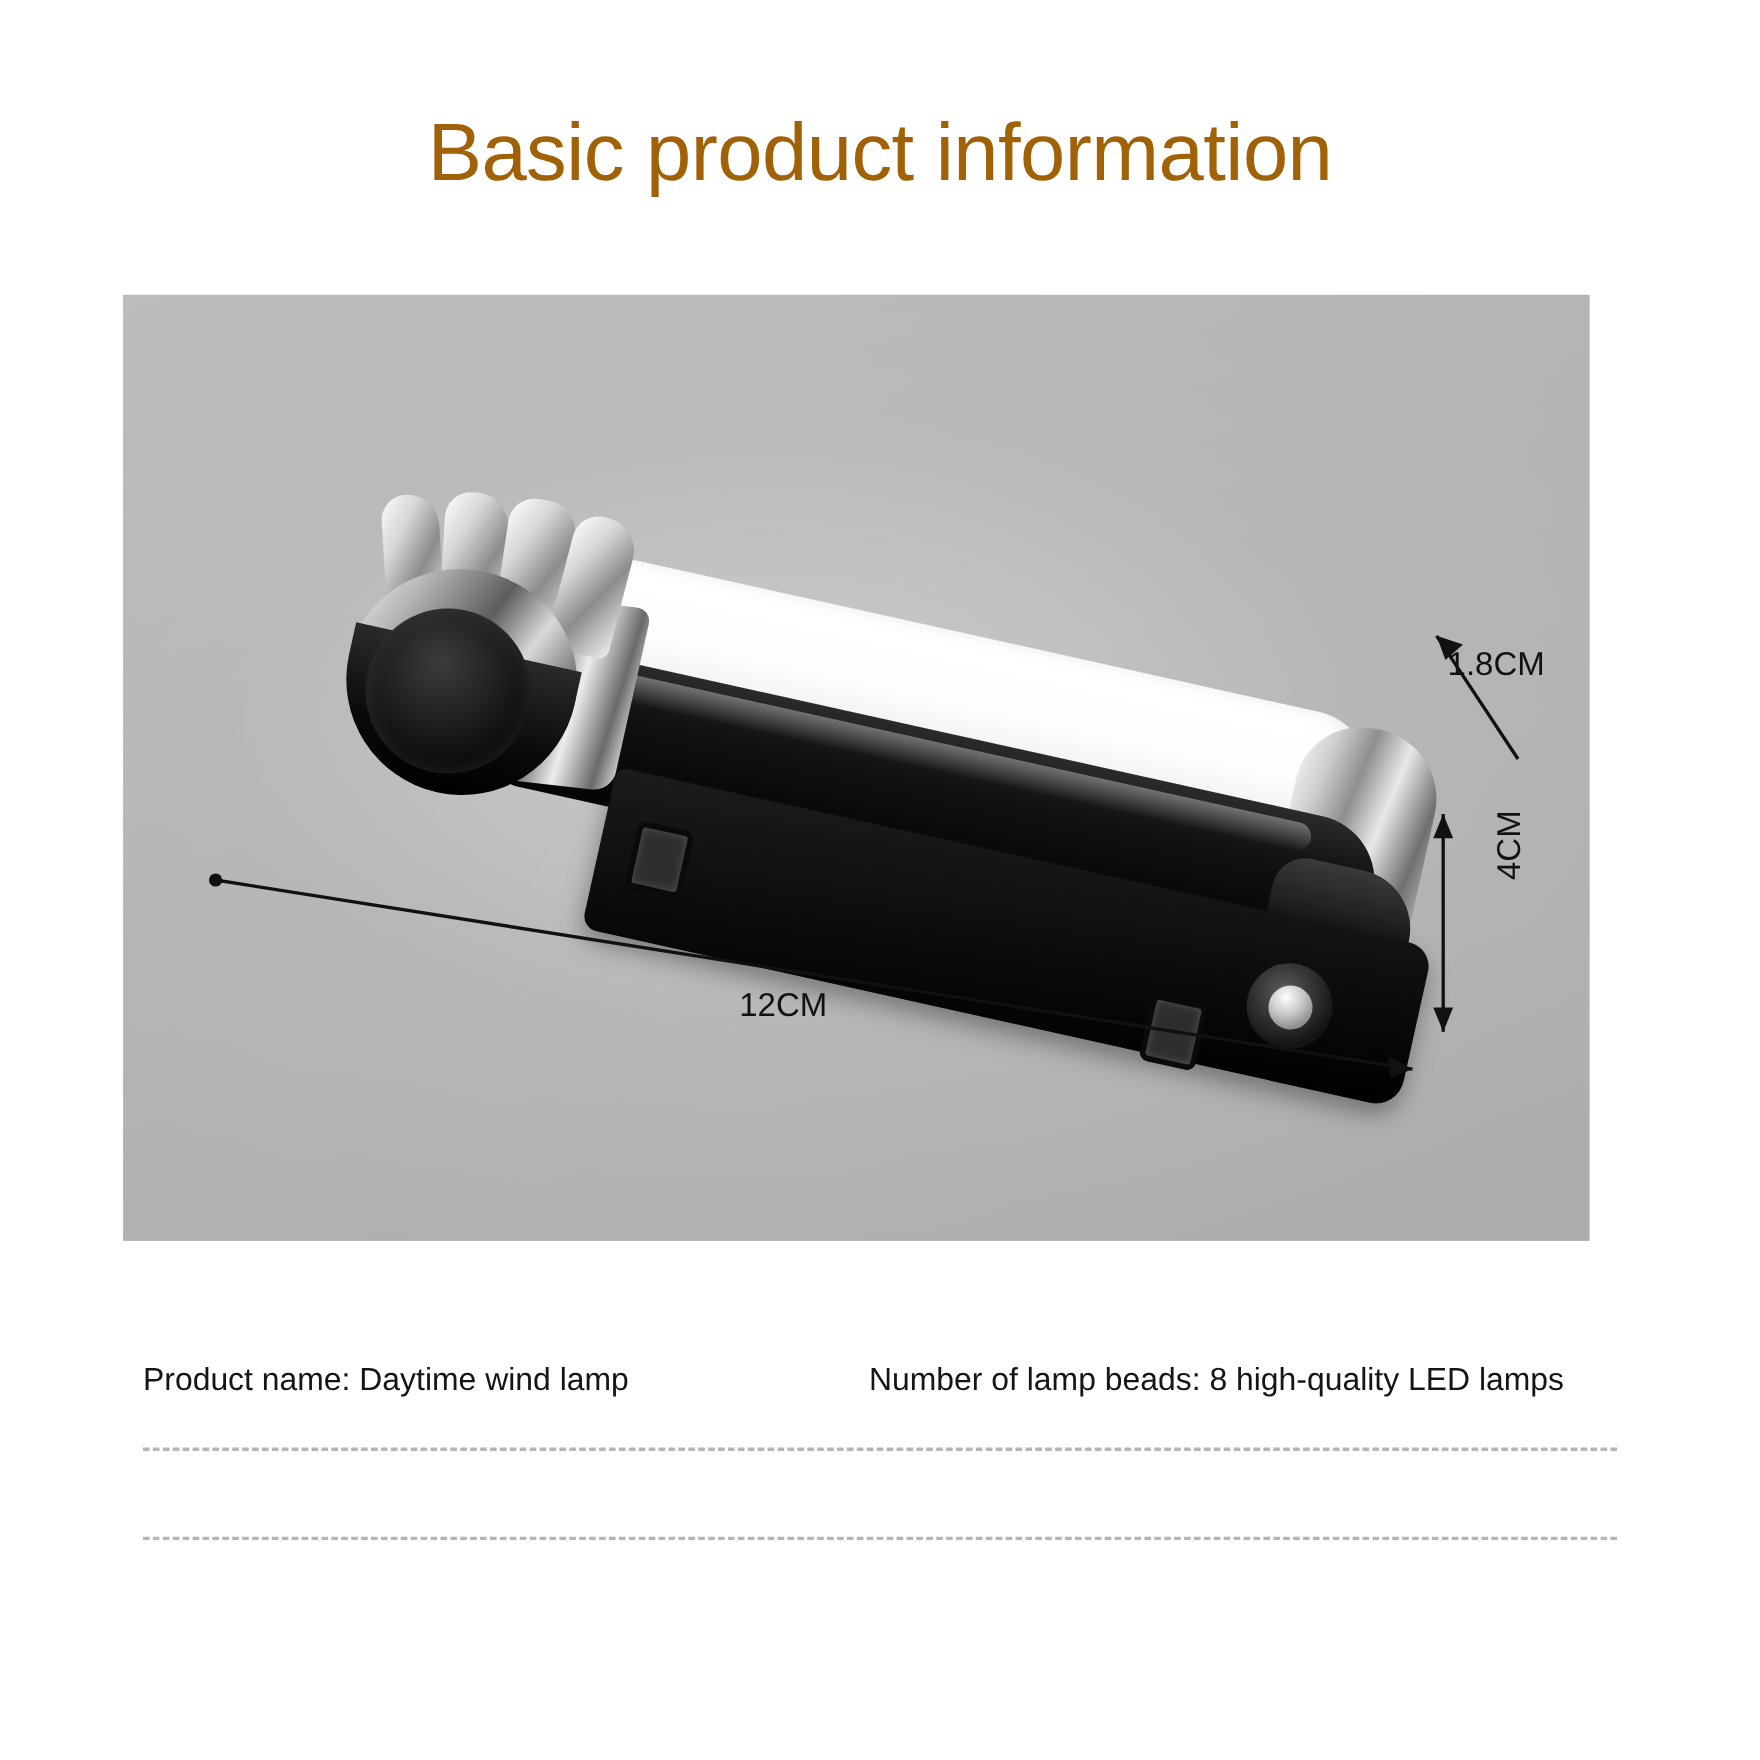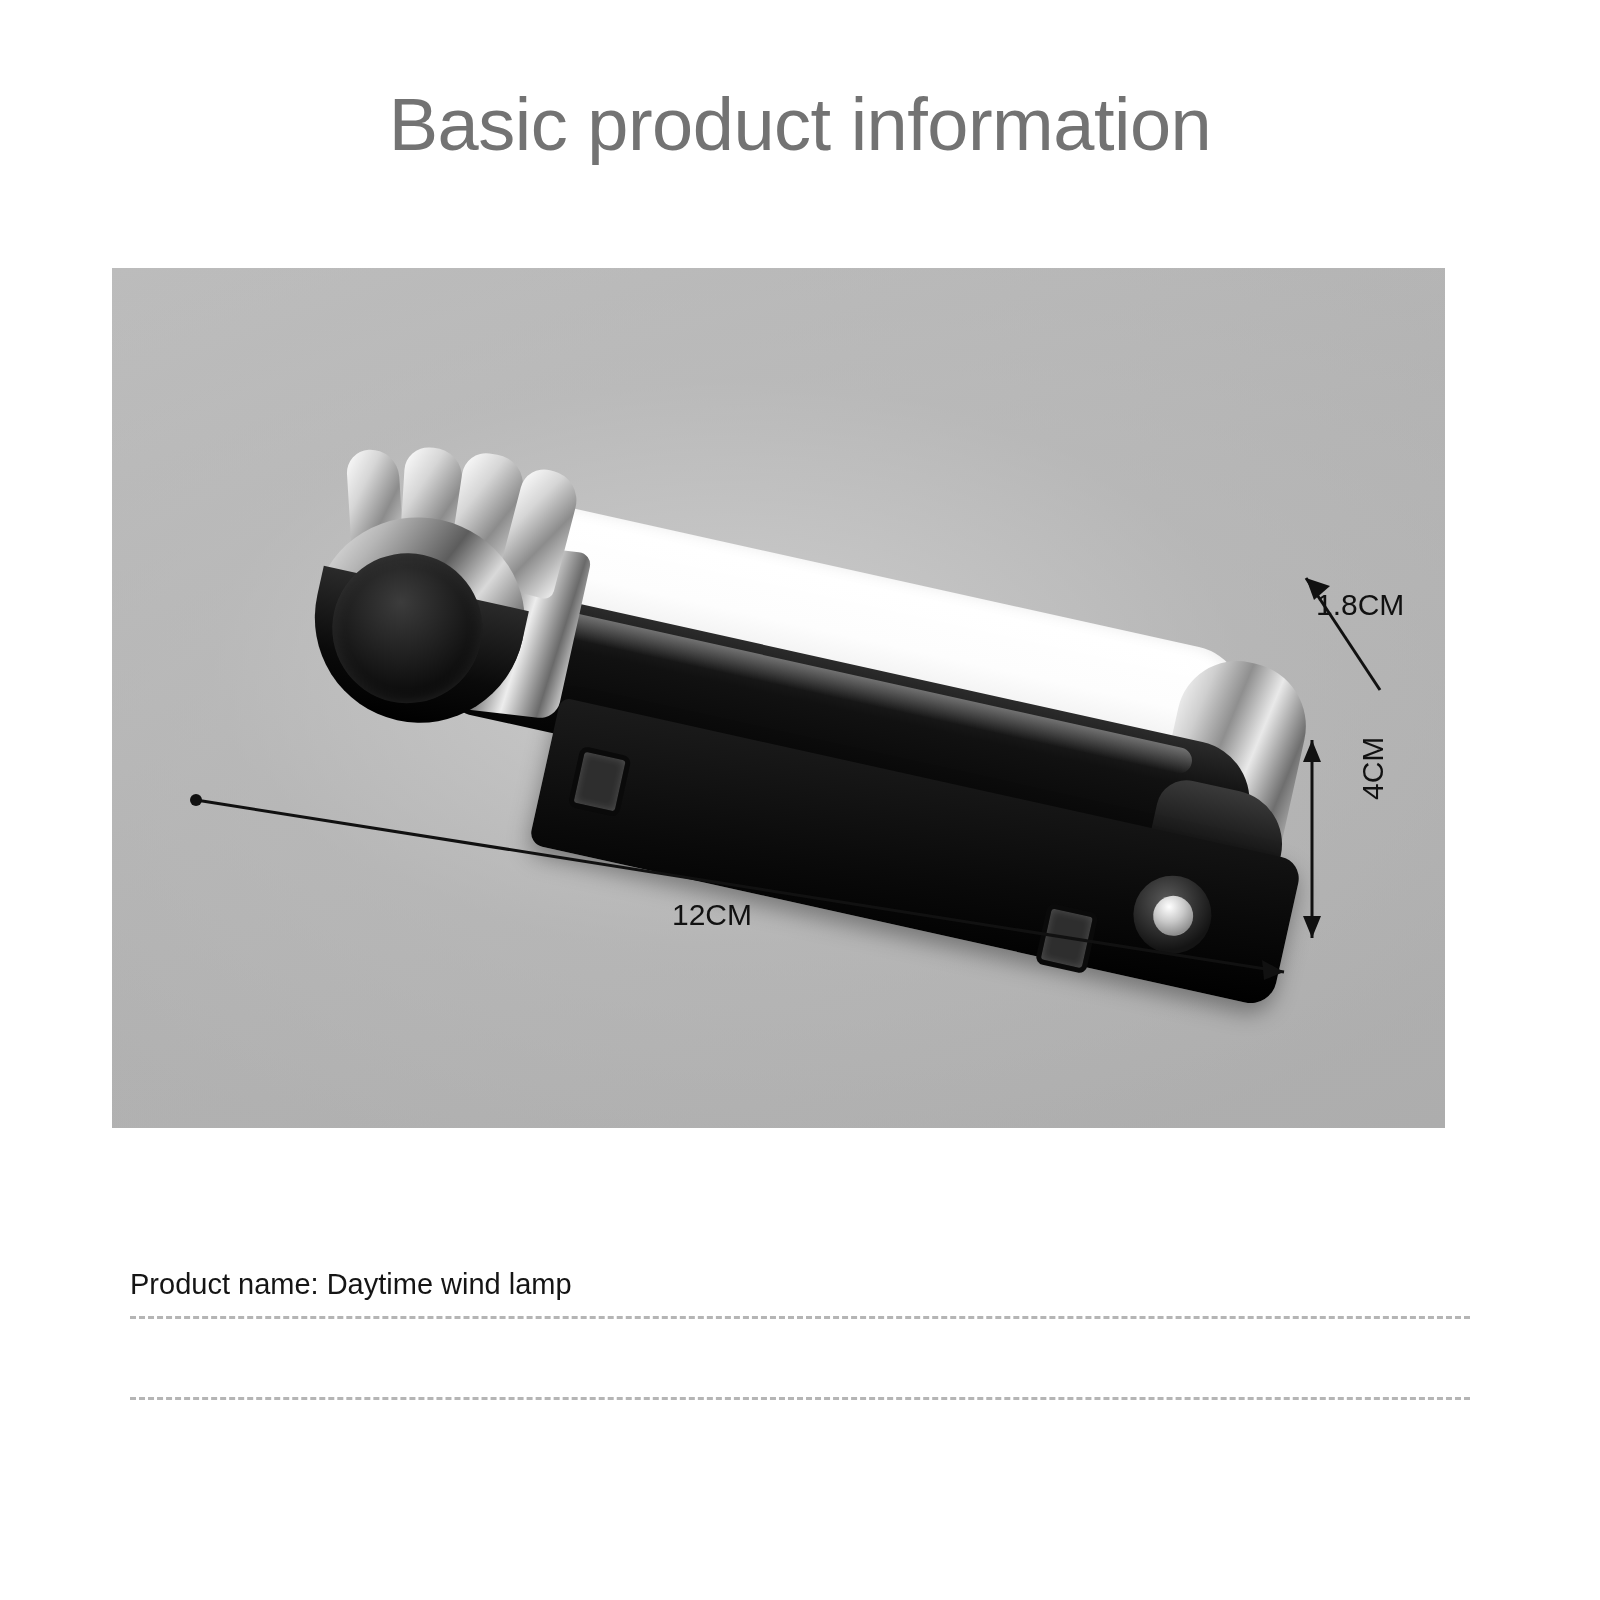--- a/index.html
+++ b/index.html
@@ -15,27 +15,27 @@
     overflow: hidden;
     position: relative;
   }
   .page {
     position: absolute;
     inset: 0;
   }
   .title {
     position: absolute;
     left: 0;
-    top: 82px;
+    top: 96px;
     width: 1600px;
     text-align: center;
     font-size: 74px;
     font-weight: 400;
     letter-spacing: -0.5px;
-    color: #737373;
+    color: #a16207;
   }
 
   
   .photo-panel {
     position: absolute;
     left: 112px;
     top: 268px;
     width: 1333px;
     height: 860px;
     background: #b9b9b9;
@@ -250,21 +250,21 @@
 
   
   .specs {
     position: absolute;
     left: 130px;
     top: 1238px;
     width: 1340px;
   }
   .spec-row {
     display: flex;
-    align-items: flex-end;
+    align-items: flex-start;
     height: 78px;
     border-bottom: 3px dashed #b5b5b5;
   }
   .spec-cell {
     font-size: 29px;
     color: #151515;
     padding-bottom: 14px;
     line-height: 1.2;
   }
   .spec-cell.left { width: 660px; }
@@ -324,18 +324,19 @@
     <polygon points="1312,938 1303,916 1321,916" fill="#111"></polygon>
   </svg>
 
   <div class="dim-label dim-12">12CM</div>
   <div class="dim-label dim-18">1.8CM</div>
   <div class="dim-label dim-4">4CM</div>
 
   <div class="specs">
     <div class="spec-row">
       <div class="spec-cell left">Product name: Daytime wind lamp</div>
+      <div class="spec-cell right">Number of lamp beads: 8 high-quality LED lamps</div>
     </div>
     <div class="spec-row">
     </div>
   </div>
 
 </div>
 
 </body></html>

